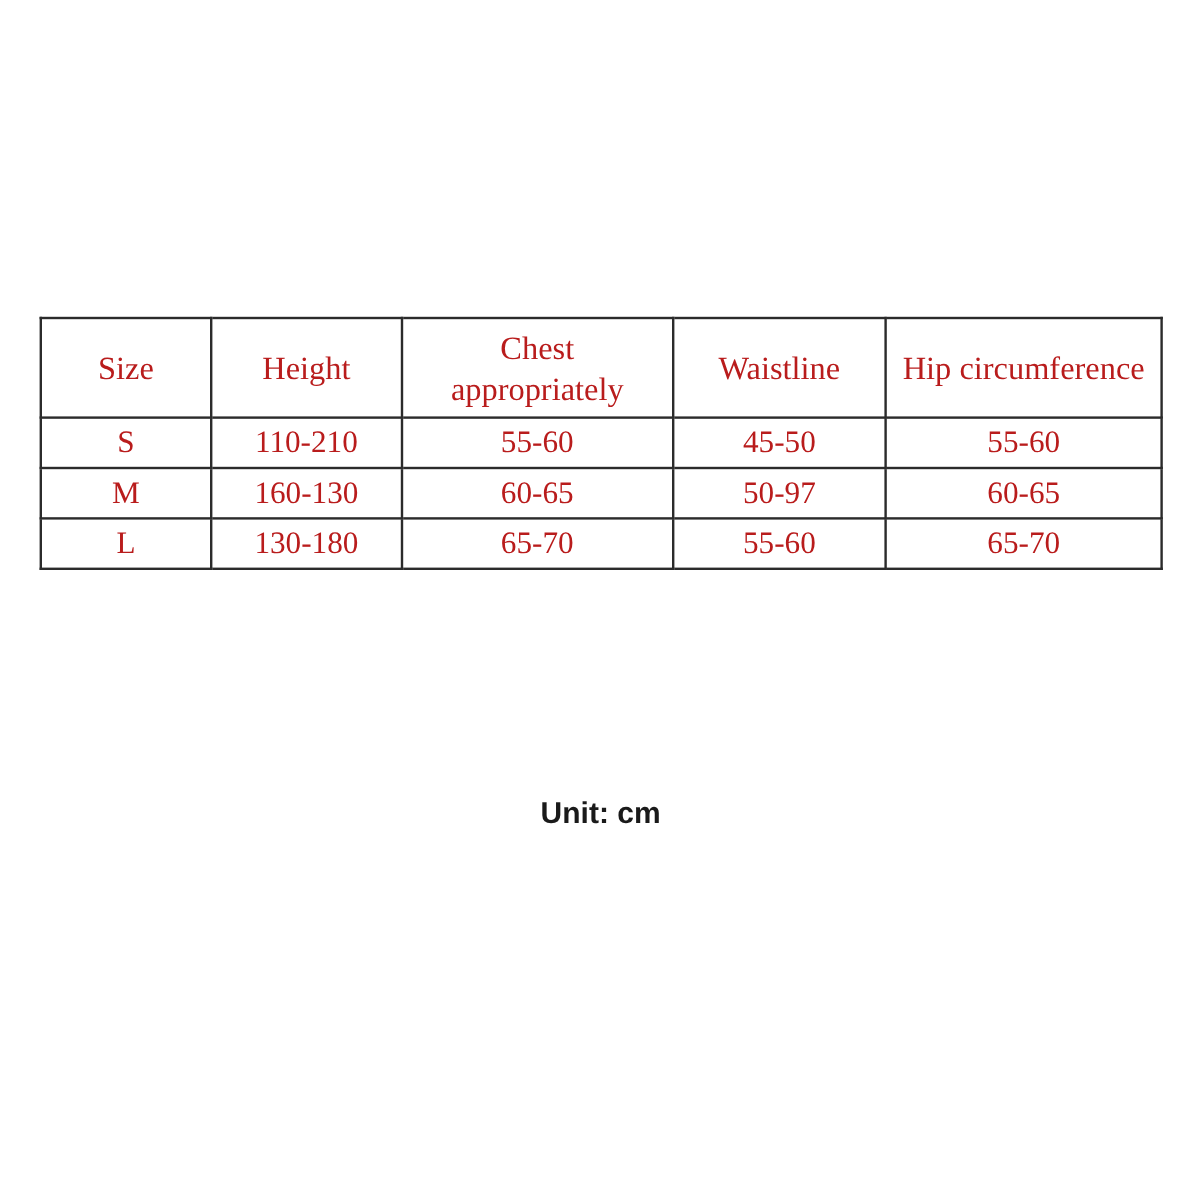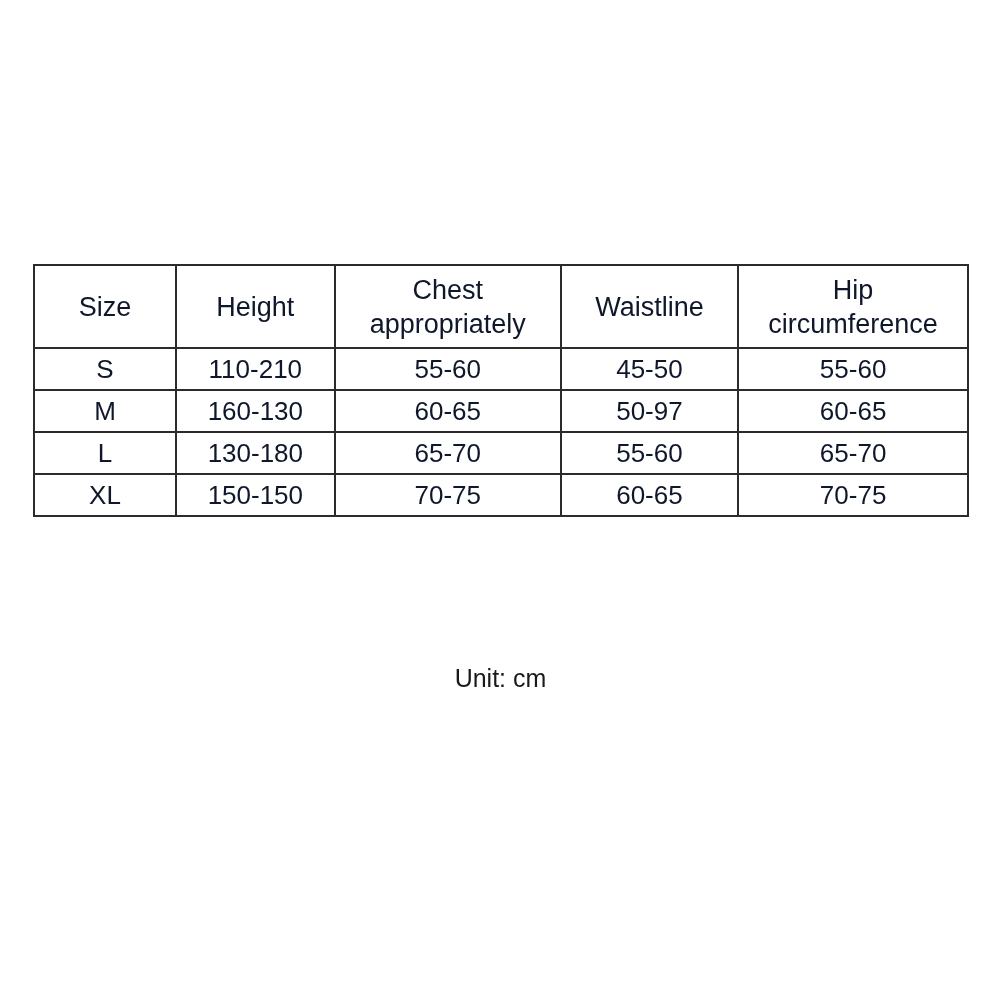--- a/index.html
+++ b/index.html
@@ -15,21 +15,22 @@
     position: absolute;
     left: 33px;
     top: 264px;
     width: 936px;
   }
   table.size-chart {
     width: 100%;
     border-collapse: collapse;
     table-layout: fixed;
     font-size: 26px;
-    color: #0f172a;
+    color: #b91c1c;
+    font-family: Liberation Serif, serif;
   }
   table.size-chart th,
   table.size-chart td {
     border: 2px solid #2b2b2b;
     text-align: center;
     vertical-align: middle;
     padding: 0 6px;
     font-weight: normal;
   }
   table.size-chart thead th {
@@ -48,21 +49,21 @@
   .notes {
     position: absolute;
     left: 0;
     top: 660px;
     width: 1001px;
     text-align: center;
     font-size: 25px;
     line-height: 37px;
     color: #1a1a1a;
   }
-  .notes .unit-line { margin-bottom: 3px; }
+  .notes .unit-line { margin-bottom: 3px; font-weight: bold; }
   .notes .note-line {
     max-width: 845px;
     margin: 0 auto;
   }
 </style>
 </head>
 <body>
 
 <div class="table-wrap">
   <table class="size-chart">
@@ -97,26 +98,19 @@
         <td>50-97</td>
         <td>60-65</td>
       </tr>
       <tr>
         <td>L</td>
         <td>130-180</td>
         <td>65-70</td>
         <td>55-60</td>
         <td>65-70</td>
       </tr>
-      <tr>
-        <td>XL</td>
-        <td>150-150</td>
-        <td>70-75</td>
-        <td>60-65</td>
-        <td>70-75</td>
-      </tr>
     </tbody>
   </table>
 </div>
 
 <div class="notes">
   <div class="unit-line">Unit: cm</div>
 </div>
 
 </body></html>

